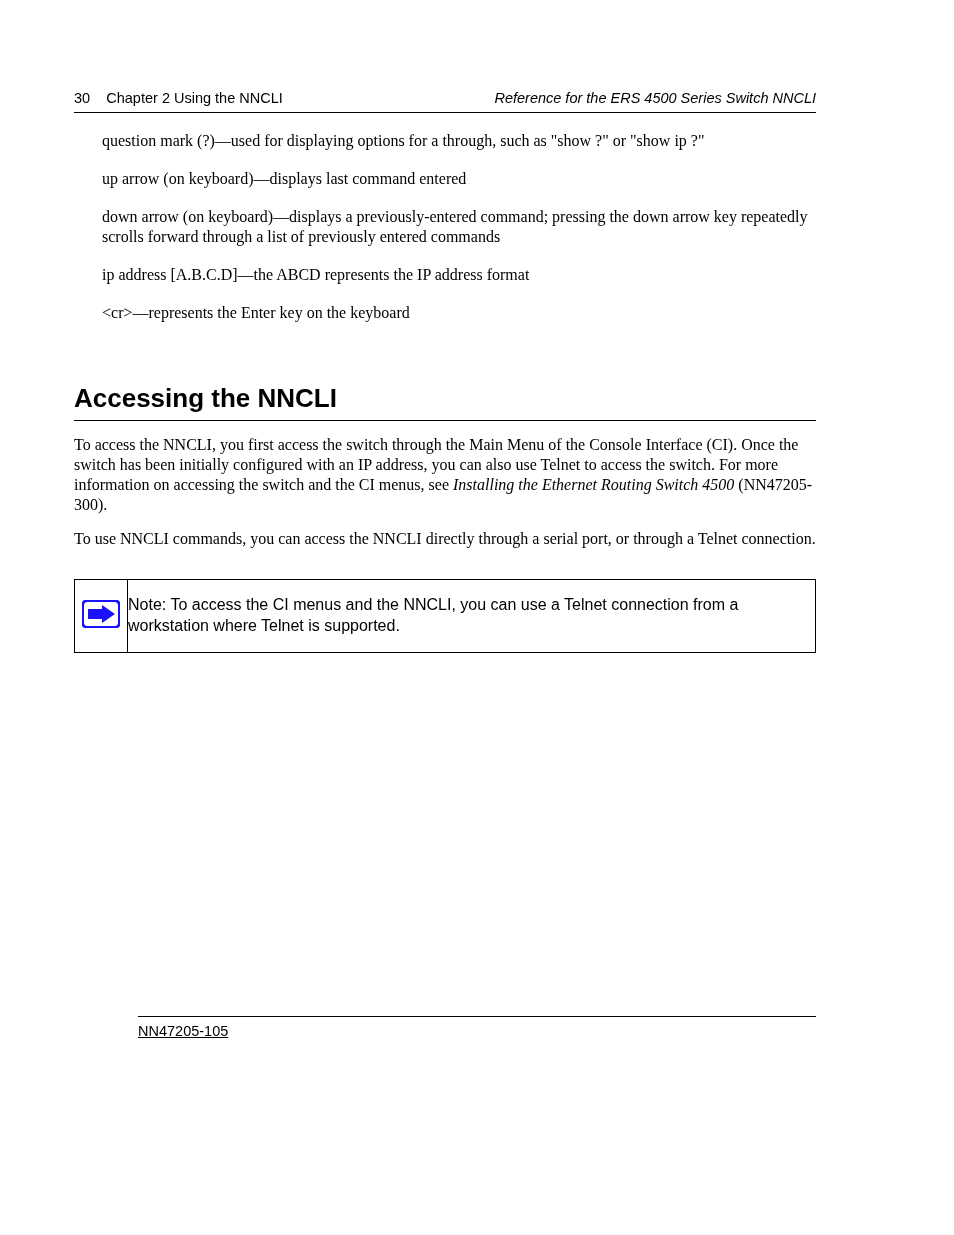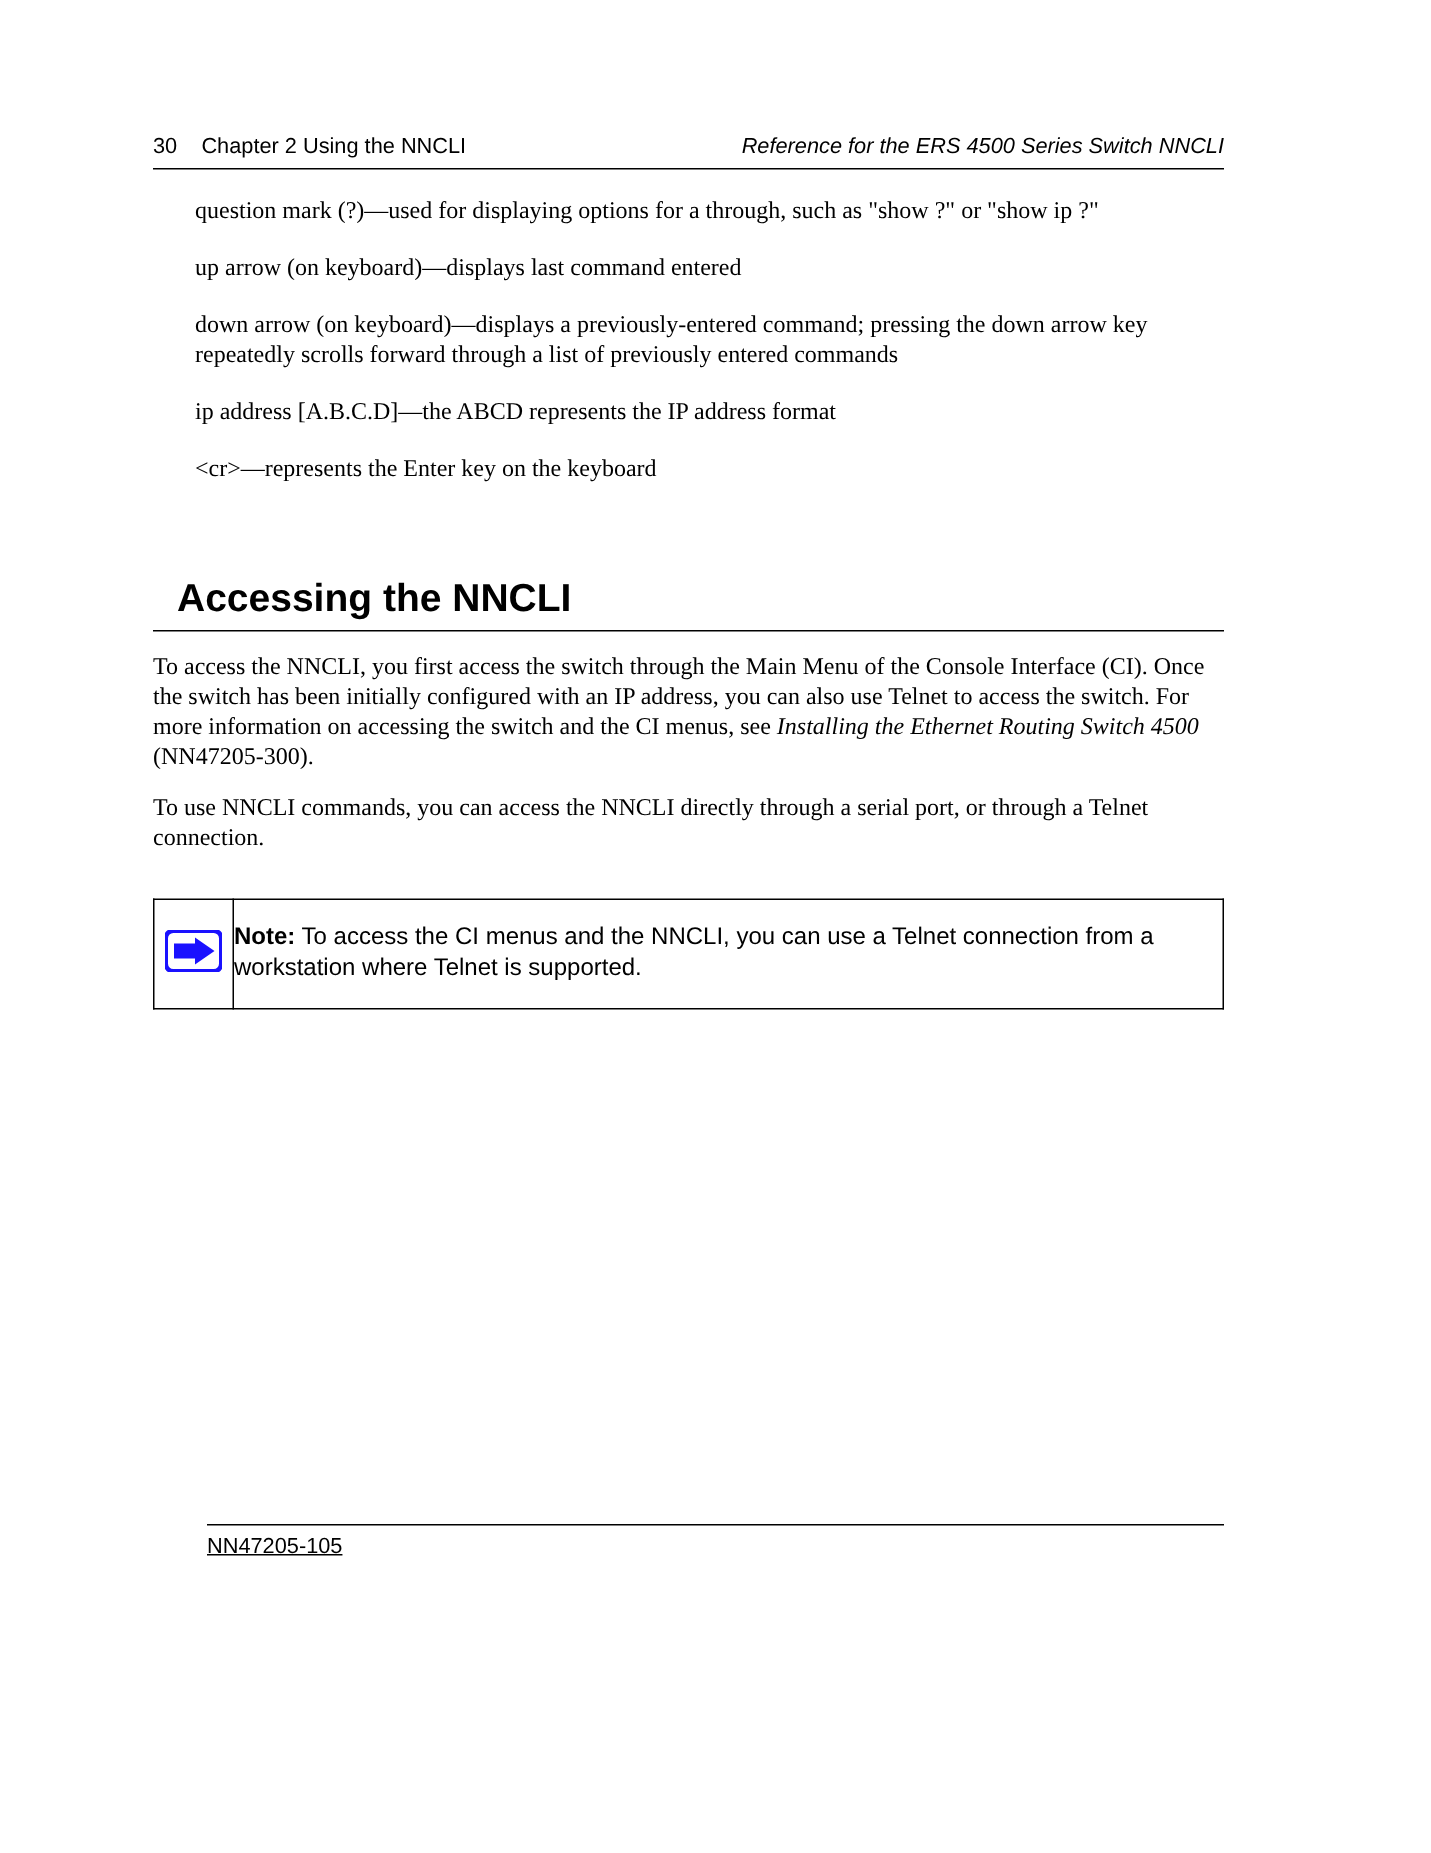--- a/index.html
+++ b/index.html
@@ -8,21 +8,21 @@
     width: 954px;
     height: 1235px;
     background: #ffffff;
     font-family: "Times New Roman", Times, serif;
     color: #000;
   }
   .page {
     box-sizing: border-box;
     width: 954px;
     height: 1235px;
-    padding: 90px 138px 0 102px;
+    padding: 90px 138px 0 74px;
     position: relative;
   }
   .header {
     display: flex;
     justify-content: space-between;
     align-items: baseline;
     font-family: Arial, Helvetica, sans-serif;
     font-size: 14.5px;
     color: #000;
     margin-bottom: 6px;
@@ -40,21 +40,21 @@
     line-height: 1.25;
     margin: 18px 0 0 28px;
   }
   .item.last {
     margin-top: 18px;
   }
   h2.section {
     font-family: Arial, Helvetica, sans-serif;
     font-size: 26px;
     font-weight: bold;
-    margin: 60px 0 6px 16px;
+    margin: 60px 0 6px 0;
   }
   .section-rule {
     border: none;
     border-top: 1px solid #000;
     margin: 0 0 14px 0;
   }
   .body-text {
     font-size: 16px;
     line-height: 1.25;
     margin: 14px 0;
@@ -84,21 +84,21 @@
   .note-icon {
     display: inline-block;
   }
   .note-text-cell {
     padding: 12px 10px 12px 10px;
     font-family: Arial, Helvetica, sans-serif;
     font-size: 16px;
     line-height: 1.3;
   }
   .note-label {
-    font-weight: bold;
+    font-weight: normal;
     text-align: center;
   }
   .footer-area {
     position: absolute;
     left: 138px;
     right: 138px;
     top: 1016px;
   }
   .footer-rule {
     border: none;

